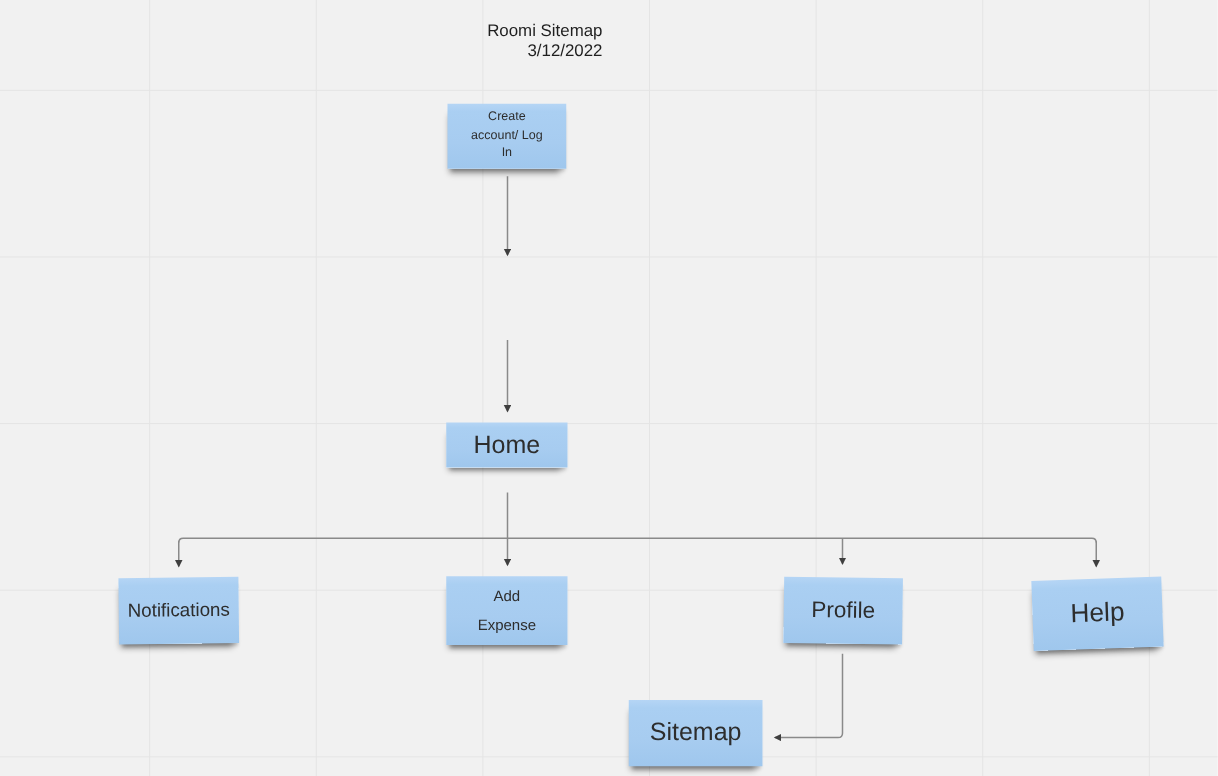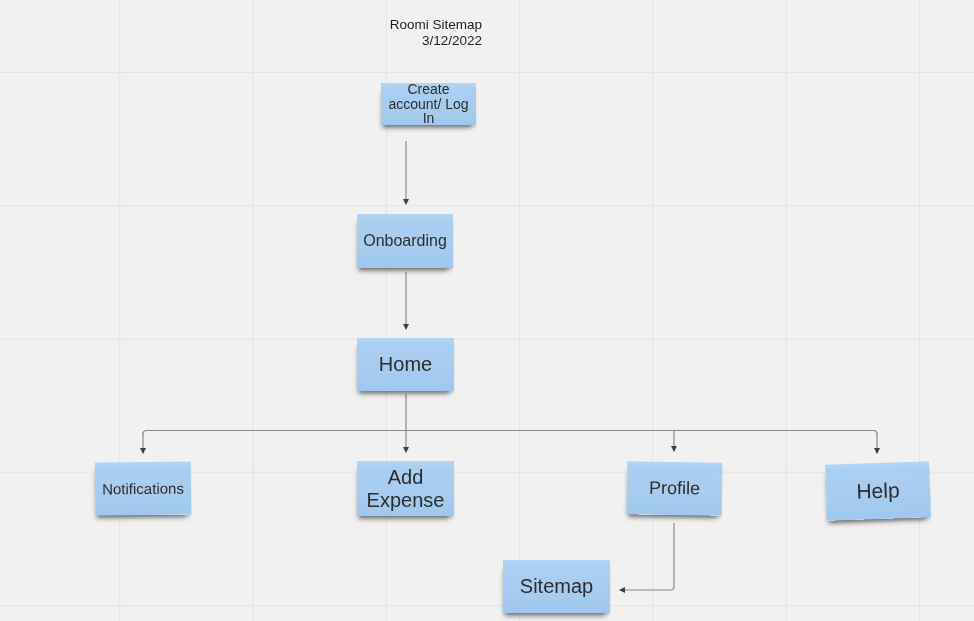--- a/index.html
+++ b/index.html
@@ -35,25 +35,25 @@
     position: absolute;
     display: flex; align-items: center; justify-content: center;
     text-align: center;
     color: #2d2d2d;
     white-space: pre-line;
     padding: 2px 4px; box-sizing: border-box;
     background: linear-gradient(180deg, #b5d5f5 0%, #aacff2 12%, #a7ccf0 60%, #9fc7ed 100%);
     box-shadow: -2px 6px 5px -3px rgba(0,0,0,0.40),
                  1px 4px 3px -2px rgba(0,0,0,0.20);
   }
-  .note-create      { left: 358px; top:  83px; width:  95px; height: 42px; font-size: 14px; line-height: 14.5px; margin-left: 23px; }
+  .note-create      { left: 358px; top:  83px; width:  95px; height: 52px; font-size: 10px; line-height: 14.5px; }
   .note-onboarding  { left: 357px; top: 214px; width:  96px; height: 54px; font-size: 16px; }
-  .note-home        { left: 357px; top: 338px; width:  97px; height: 53px; font-size: 20px; }
+  .note-home        { left: 357px; top: 338px; width:  97px; height: 36px; font-size: 20px; }
   .note-notifications { left: 95px; top: 462px; width:  96px; height: 53px; font-size: 15px; transform: rotate(-0.6deg); }
-  .note-add-expense { left: 357px; top: 461px; width:  97px; height: 55px; font-size: 20px; line-height: 23px; }
+  .note-add-expense { left: 357px; top: 461px; width:  97px; height: 55px; font-size: 12px; line-height: 23px; }
   .note-profile     { left: 627px; top: 462px; width:  95px; height: 53px; font-size: 18px; transform: rotate(0.8deg); }
   .note-help        { left: 826px; top: 463px; width: 104px; height: 56px; font-size: 21px; transform: rotate(-2deg); }
   .note-settings    { left: 503px; top: 560px; width: 107px; height: 53px; font-size: 20px; }
 </style>
 </head>
 <body>
 
 <div class="canvas">
 
   <div class="board-title">
@@ -74,21 +74,20 @@
     <path d="M406,394 V452" marker-end="url(#arrow)"></path>
     <path d="M674,430.5 V451" marker-end="url(#arrow)"></path>
     <path d="M877,433 V453" marker-end="url(#arrow)"></path>
     <path d="M674,523 V586.5 Q674,590 670.5,590 H620" marker-end="url(#arrow)"></path>
   </svg>
 
   <div class="note note-create">Create
 account/ Log
 In</div>
 
-  <div class="note note-onboarding">Onboarding</div>
 
   <div class="note note-home">Home</div>
 
   <div class="note note-notifications">Notifications</div>
 
   <div class="note note-add-expense">Add
 Expense</div>
 
   <div class="note note-profile">Profile</div>
 

